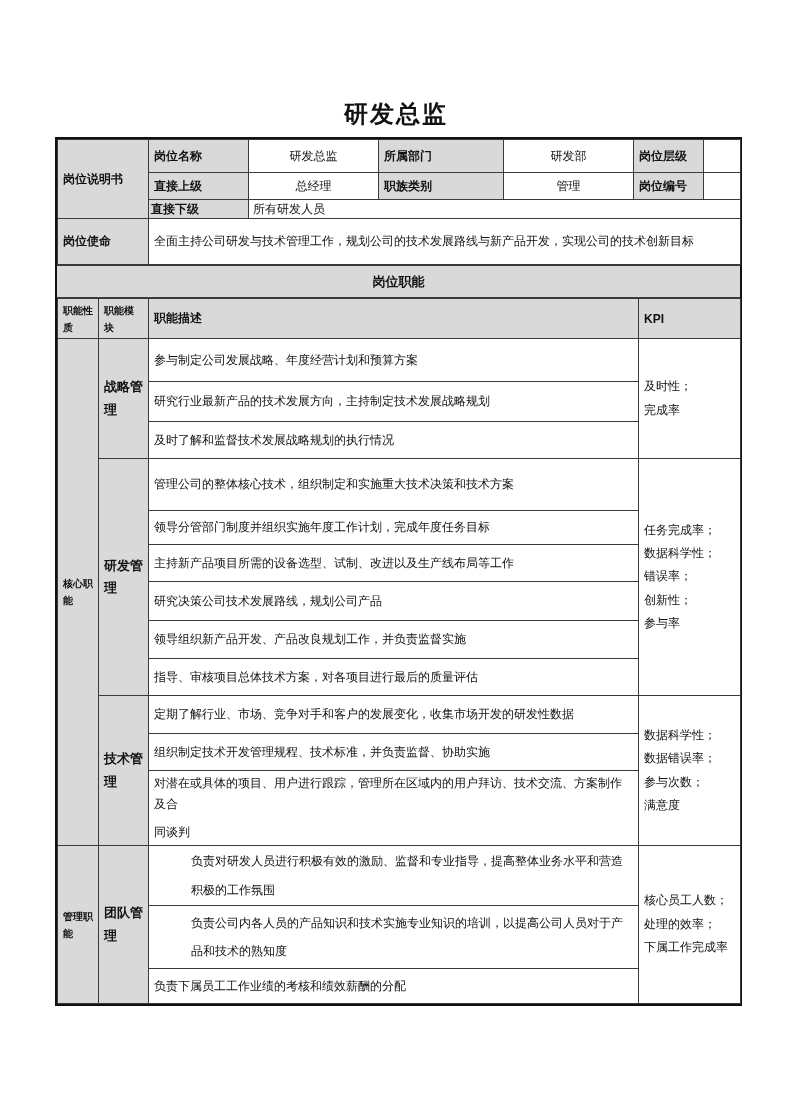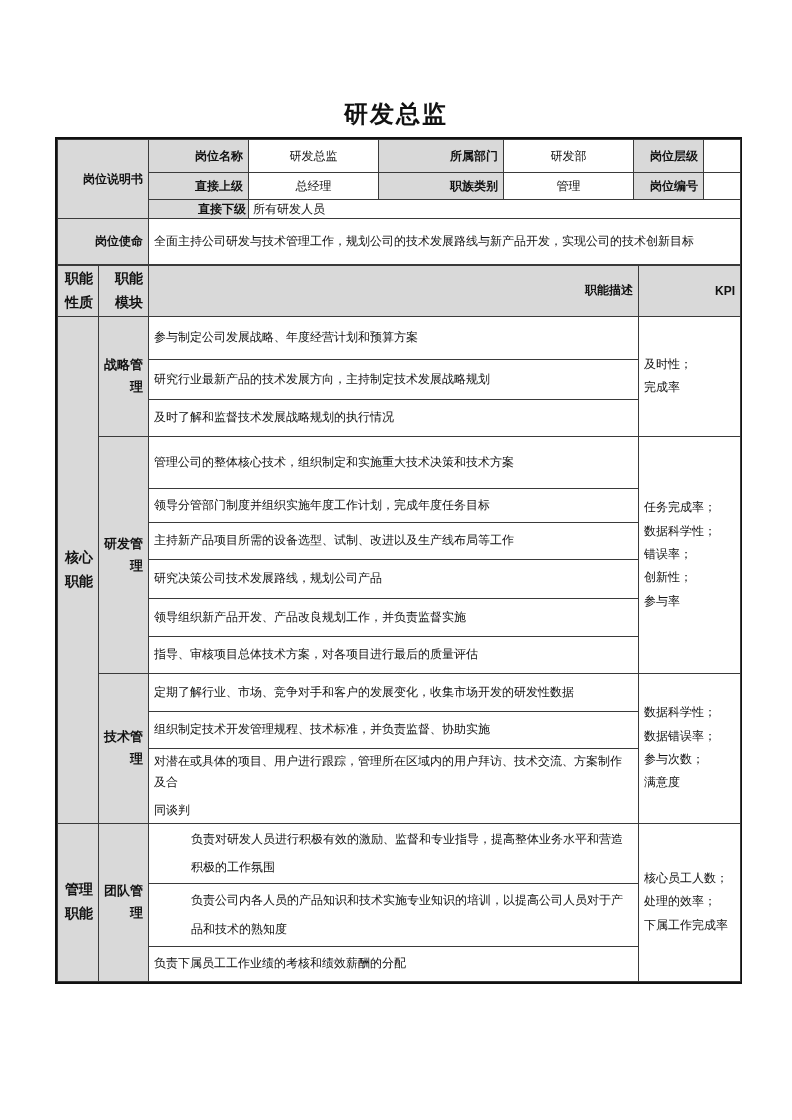--- a/index.html
+++ b/index.html
@@ -42,38 +42,38 @@
     font-size:12px;
     vertical-align:middle;
     overflow:hidden;
     box-sizing:border-box;
     word-break:break-all;
   }
   .g{background:var(--header_fill);}
   .lbl{
     font-family:"Liberation Sans", sans-serif;
     font-weight:bold;
-    text-align:right;
+    text-align:left;
     font-size:12px;
     margin-left:40px;
   }
   .val{text-align:center;font-family:"Liberation Serif", serif;}
   .left{text-align:left;}
   .banner{
     height:31px;
     line-height:31px;
     border-top:1px solid var(--border_color);
     border-bottom:1px solid var(--border_color);
     background:var(--header_fill);
     text-align:center;
     font-family:"Liberation Sans", sans-serif;
     font-weight:bold;
     font-size:13px;
   }
-  .nature{font-size:14px;line-height:1.7;}
+  .nature{font-size:10px;line-height:1.7;}
   .module{font-size:13px;line-height:1.7;font-family:Liberation Serif, serif;}
   .desc{line-height:1.9;text-align:left;}
   .desc.lh-xl{line-height:2.35;padding-left:42px;}
   .desc.two-p{line-height:1.75;}
   .desc .p2{margin-top:7px;}
   .kpi{line-height:1.95;text-align:left;vertical-align:middle;}
   .kpi-h{font-family:"Liberation Sans", sans-serif;font-weight:bold;}
 </style>
 </head>
 <body>
@@ -116,20 +116,21 @@
         <td class="g lbl" style="padding:0 2px">直接下级</td>
         <td class="left" colspan="5" style="padding:0 4px">所有研发人员</td>
       </tr>
       <tr style="height:46px">
         <td class="g lbl">岗位使命</td>
         <td class="left" colspan="6">全面主持公司研发与技术管理工作，规划公司的技术发展路线与新产品开发，实现公司的技术创新目标</td>
       </tr>
     </tbody>
       </table>
 
+    <div class="banner">岗位职能</div>
 
     <table>
       <colgroup>
         <col style="width:41px">
           <col style="width:50px">
           <col style="width:490px">
           <col style="width:102px">
       </colgroup>
       <tbody>
           <tr style="height:40px">

